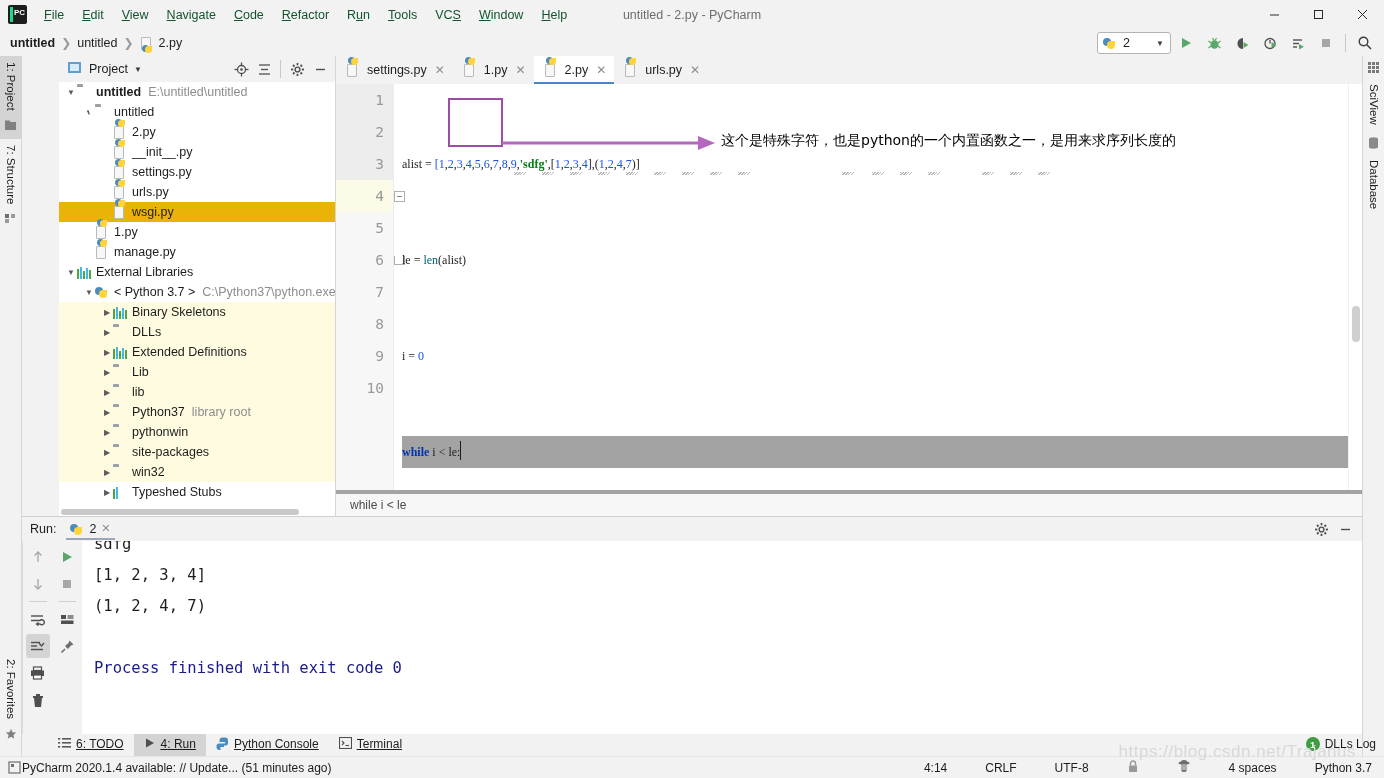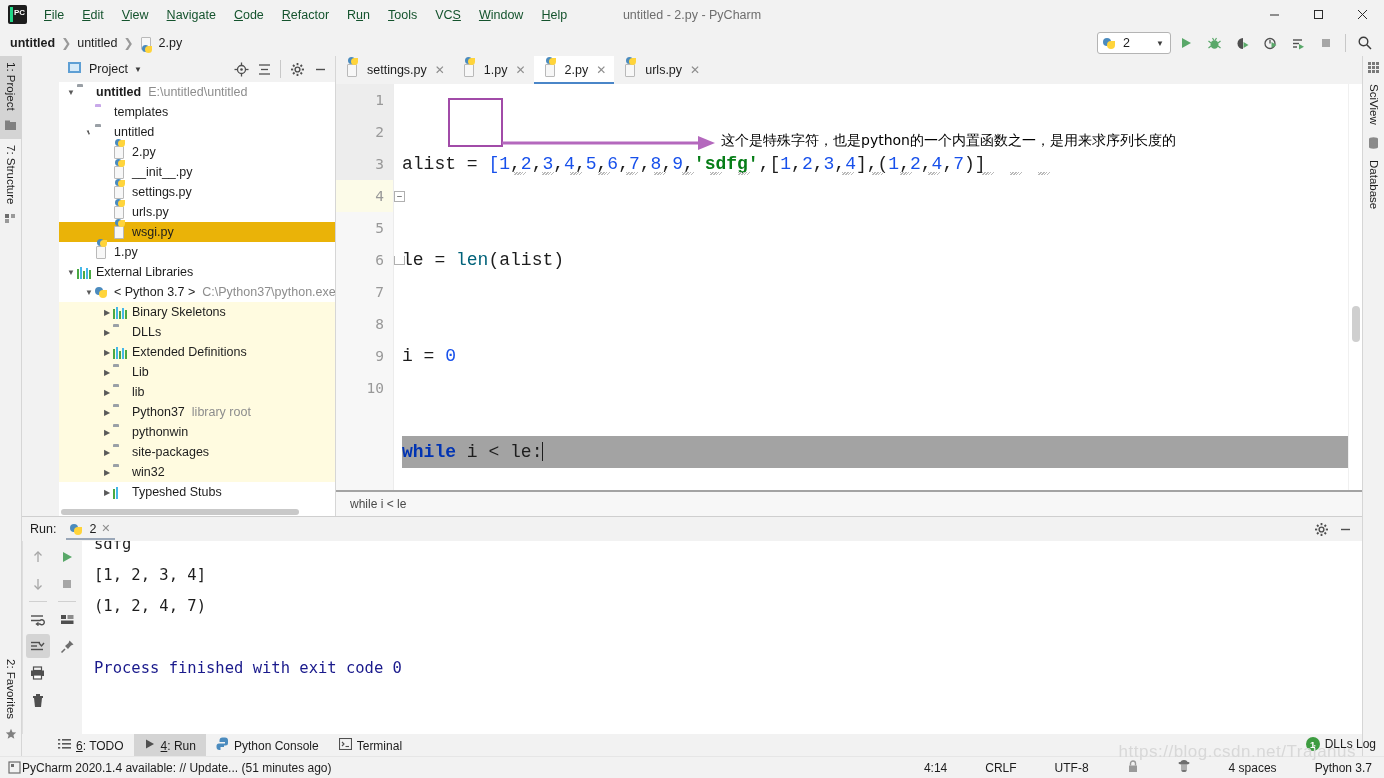--- a/index.html
+++ b/index.html
@@ -152,21 +152,21 @@
   }
   .gl { height:32px; display:flex; align-items:center; justify-content:flex-end; padding-right:9px; position:relative; }
   .gl.cur { background:#ededed; color:#999; }
   .gl.caretline { background:#fcfbe8; }
   .fold-mark {
     position:absolute; right:-12px; width:11px; height:11px; border:1px solid #b0b0b0;
     background:#fff; display:flex; align-items:center; justify-content:center; font-size:9px; color:#555;
   }
   .codewrap { flex:1 1 auto; position:relative; overflow:hidden; }
   .code {
-    font-family:Liberation Mono, monospace; font-size:18px; line-height:32px;
+    font-family:Liberation Serif, serif; font-size:12px; line-height:32px;
     white-space:pre; padding-left:8px; color:#1d1d1d; position:relative;
   }
   .cline { height:32px; white-space:pre; position:relative; }
   .cline.hl { background:#a3a3a3; }
   .kw { color:#0033b3; font-weight:bold; }
   .num { color:#1750eb; }
   .str { color:#067d17; font-weight:bold; }
   .fn { color:#00627a; }
   .caret { display:inline-block; width:1px; height:19px; background:#1d1d1d; vertical-align:-4px; }
   .squig {
@@ -181,21 +181,21 @@
   .anno-arrow { position:absolute; pointer-events:none; }
   .anno-text {
     position:absolute; color:#000000; font-size:14px; font-family:"DejaVu Sans", sans-serif;
     white-space:nowrap; pointer-events:none;
   }
 
   
   .ed-rail { width:14px; flex:0 0 14px; background:#fff; position:relative; border-left:1px solid #f0f0f0;}
   .ed-rail .thumb { position:absolute; left:3px; width:8px; background:#cfcfcf; border-radius:4px; }
   .ed-status {
-    height:26px; flex:0 0 26px; background:#f7f7f7; border-top:2px solid #a3a3a3;
+    height:26px; flex:0 0 26px; background:#f7f7f7; border-top:4px solid #a3a3a3;
     display:flex; align-items:center; padding-left:14px; font-size:12px; color:#4a4a4a;
   }
 
   
   .runpanel { flex:0 0 218px; height:218px; display:flex; flex-direction:column; background:#f2f2f2; border-top:1px solid #cfcfcf; min-height:0;}
   .run-head { height:24px; flex:0 0 24px; display:flex; align-items:center; background:#f2f2f2; padding-left:8px; gap:8px;}
   .run-head .lab { font-size:12.5px; }
   .run-tab {
     display:flex; align-items:center; gap:5px; font-size:12.5px; padding:2px 6px 3px 6px; position:relative;
   }
@@ -215,21 +215,21 @@
   .sdiv { width:18px; height:1px; background:#d0d0d0; margin:2px 0; }
   .console {
     flex:1 1 auto; background:#fff; font-family:"DejaVu Sans Mono", monospace; font-size:15.5px;
     line-height:31px; color:#1d1d1d; padding-left:12px; overflow:hidden; position:relative;
   }
   .console .first { margin-top:-12px; }
   .console .fin { color:#1a1a8c; }
 
   
   .bottombar { height:22px; flex:0 0 22px; display:flex; align-items:center; background:#f2f2f2; padding-left:26px; gap:0px;}
-  .btab { display:flex; align-items:flex-end; gap:5px; font-size:12px; padding:3px 10px; height:22px; }
+  .btab { display:flex; align-items:flex-start; gap:5px; font-size:12px; padding:3px 10px; height:22px;text-decoration:underline; }
   .btab.active { background:#d4d4d4; }
   .btab u { text-decoration:underline; }
 
   
   .statusbar {
     height:22px; flex:0 0 22px; display:flex; align-items:center; background:#f2f2f2;
     font-size:12px; color:#1d1d1d; padding:0 8px 0 8px; gap:0; position:relative;
     border-top:1px solid #e6e6e6;
   }
   .sb-left { display:flex; align-items:center; }
@@ -459,26 +459,20 @@
           <div class="tree" id="tree">
               <div class="row">
                 <span style="width:6px;flex:0 0 6px;"></span>
                 <span class="arrow">▼</span>
                 <span class="ico"><span class="fold"></span></span>
                 <span class="nm b">untitled</span>
                 <span class="sub">E:\untitled\untitled</span>
               </div>
               <div class="row">
                 <span style="width:24px;flex:0 0 24px;"></span>
-                <span class="arrow"></span>
-                <span class="ico"><span class="fold purple"></span></span>
-                <span class="nm">templates</span>
-              </div>
-              <div class="row">
-                <span style="width:24px;flex:0 0 24px;"></span>
                 <span class="arrow">▼</span>
                 <span class="ico"><span class="fold src"></span></span>
                 <span class="nm">untitled</span>
               </div>
               <div class="row">
                 <span style="width:42px;flex:0 0 42px;"></span>
                 <span class="arrow"></span>
                 <span class="ico"><span class="pyic"><span class="sheet"></span><span class="b1"></span><span class="b2"></span></span></span>
                 <span class="nm">2.py</span>
               </div>
@@ -504,20 +498,26 @@
                 <span style="width:42px;flex:0 0 42px;"></span>
                 <span class="arrow"></span>
                 <span class="ico"><span class="pyic"><span class="sheet"></span><span class="b1"></span><span class="b2"></span></span></span>
                 <span class="nm">wsgi.py</span>
               </div>
               <div class="row">
                 <span style="width:24px;flex:0 0 24px;"></span>
                 <span class="arrow"></span>
                 <span class="ico"><span class="pyic"><span class="sheet"></span><span class="b1"></span><span class="b2"></span></span></span>
                 <span class="nm">1.py</span>
+              </div>
+              <div class="row">
+                <span style="width:24px;flex:0 0 24px;"></span>
+                <span class="arrow"></span>
+                <span class="ico"><span class="pyic"><span class="sheet"></span><span class="b1"></span><span class="b2"></span></span></span>
+                <span class="nm">manage.py</span>
               </div>
               <div class="row">
                 <span style="width:6px;flex:0 0 6px;"></span>
                 <span class="arrow">▼</span>
                 <span class="ico">
                   <span class="libic">
                     <i></i>
                     <i></i>
                     <i></i>
                     <i></i>

